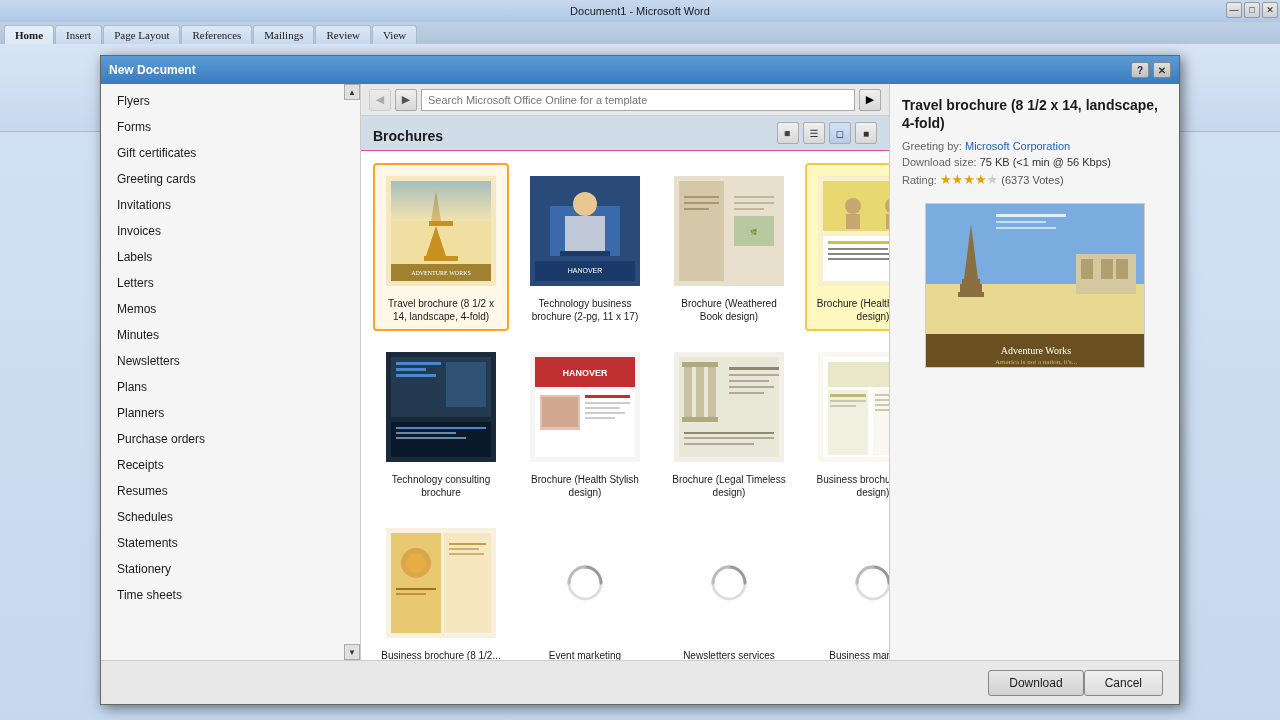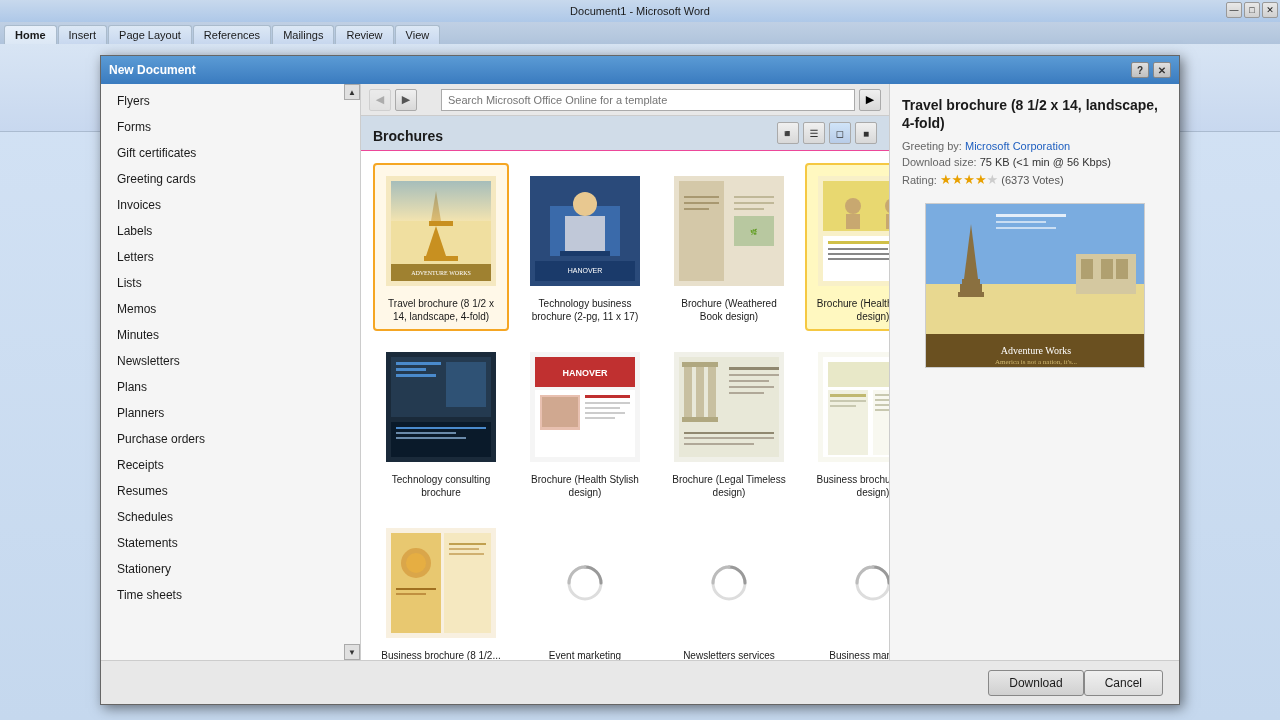--- a/index.html
+++ b/index.html
@@ -56,20 +56,21 @@
       height: 110px;
       background: linear-gradient(to bottom, #dce8f5, #c8d8ef);
       border-bottom: 1px solid #aabbd0;
     }
     .ribbon-tabs {
       height: 22px;
       background: linear-gradient(to bottom, #c0d0e4, #b0c4dc);
       display: flex;
       align-items: flex-end;
       padding-left: 4px;
+      font-family: Liberation Serif, serif;
     }
     .ribbon-tab {
       padding: 3px 10px;
       font-size: 11px;
       color: #1a1a1a;
       cursor: pointer;
       border: 1px solid #aabbcc;
       border-bottom: none;
       background: linear-gradient(to bottom, #dce8f5, #c8d8ef);
       margin-right: 1px;
@@ -173,21 +174,20 @@
     }
     .nav-btn.disabled { opacity: 0.4; cursor: default; }
     .search-bar {
       flex: 1;
       height: 22px;
       border: 1px solid #aaa;
       background: white;
       padding: 0 6px;
       font-size: 11px;
       color: #888;
-      margin-left: 20px;
     }
     .search-go-btn {
       width: 22px; height: 22px;
       background: linear-gradient(to bottom, #f0f0f0, #d8d8d8);
       border: 1px solid #aaa;
       border-radius: 2px;
       display: flex; align-items: center; justify-content: center;
       font-size: 11px;
       cursor: pointer;
     }
@@ -393,24 +393,24 @@
   <div class="dialog-body">
 
     <div class="sidebar">
 
       <div style="width:16px; height:16px; position:absolute; right:0; top:0; background:#e0e0e0; border:1px solid #aaa; display:flex; align-items:center; justify-content:center; font-size:8px; cursor:pointer; color:#333; z-index:10;">▲</div>
 
       <div class="sidebar-item">Flyers</div>
       <div class="sidebar-item">Forms</div>
       <div class="sidebar-item">Gift certificates</div>
       <div class="sidebar-item">Greeting cards</div>
+      <div class="sidebar-item">Invitations</div>
       <div class="sidebar-item">Invoices</div>
       <div class="sidebar-item">Labels</div>
       <div class="sidebar-item">Letters</div>
-      <div class="sidebar-item">Lists</div>
       <div class="sidebar-item">Memos</div>
       <div class="sidebar-item">Minutes</div>
       <div class="sidebar-item">Newsletters</div>
       <div class="sidebar-item">Plans</div>
       <div class="sidebar-item">Planners</div>
       <div class="sidebar-item">Purchase orders</div>
       <div class="sidebar-item">Receipts</div>
       <div class="sidebar-item">Resumes</div>
       <div class="sidebar-item">Schedules</div>
       <div class="sidebar-item">Statements</div>

